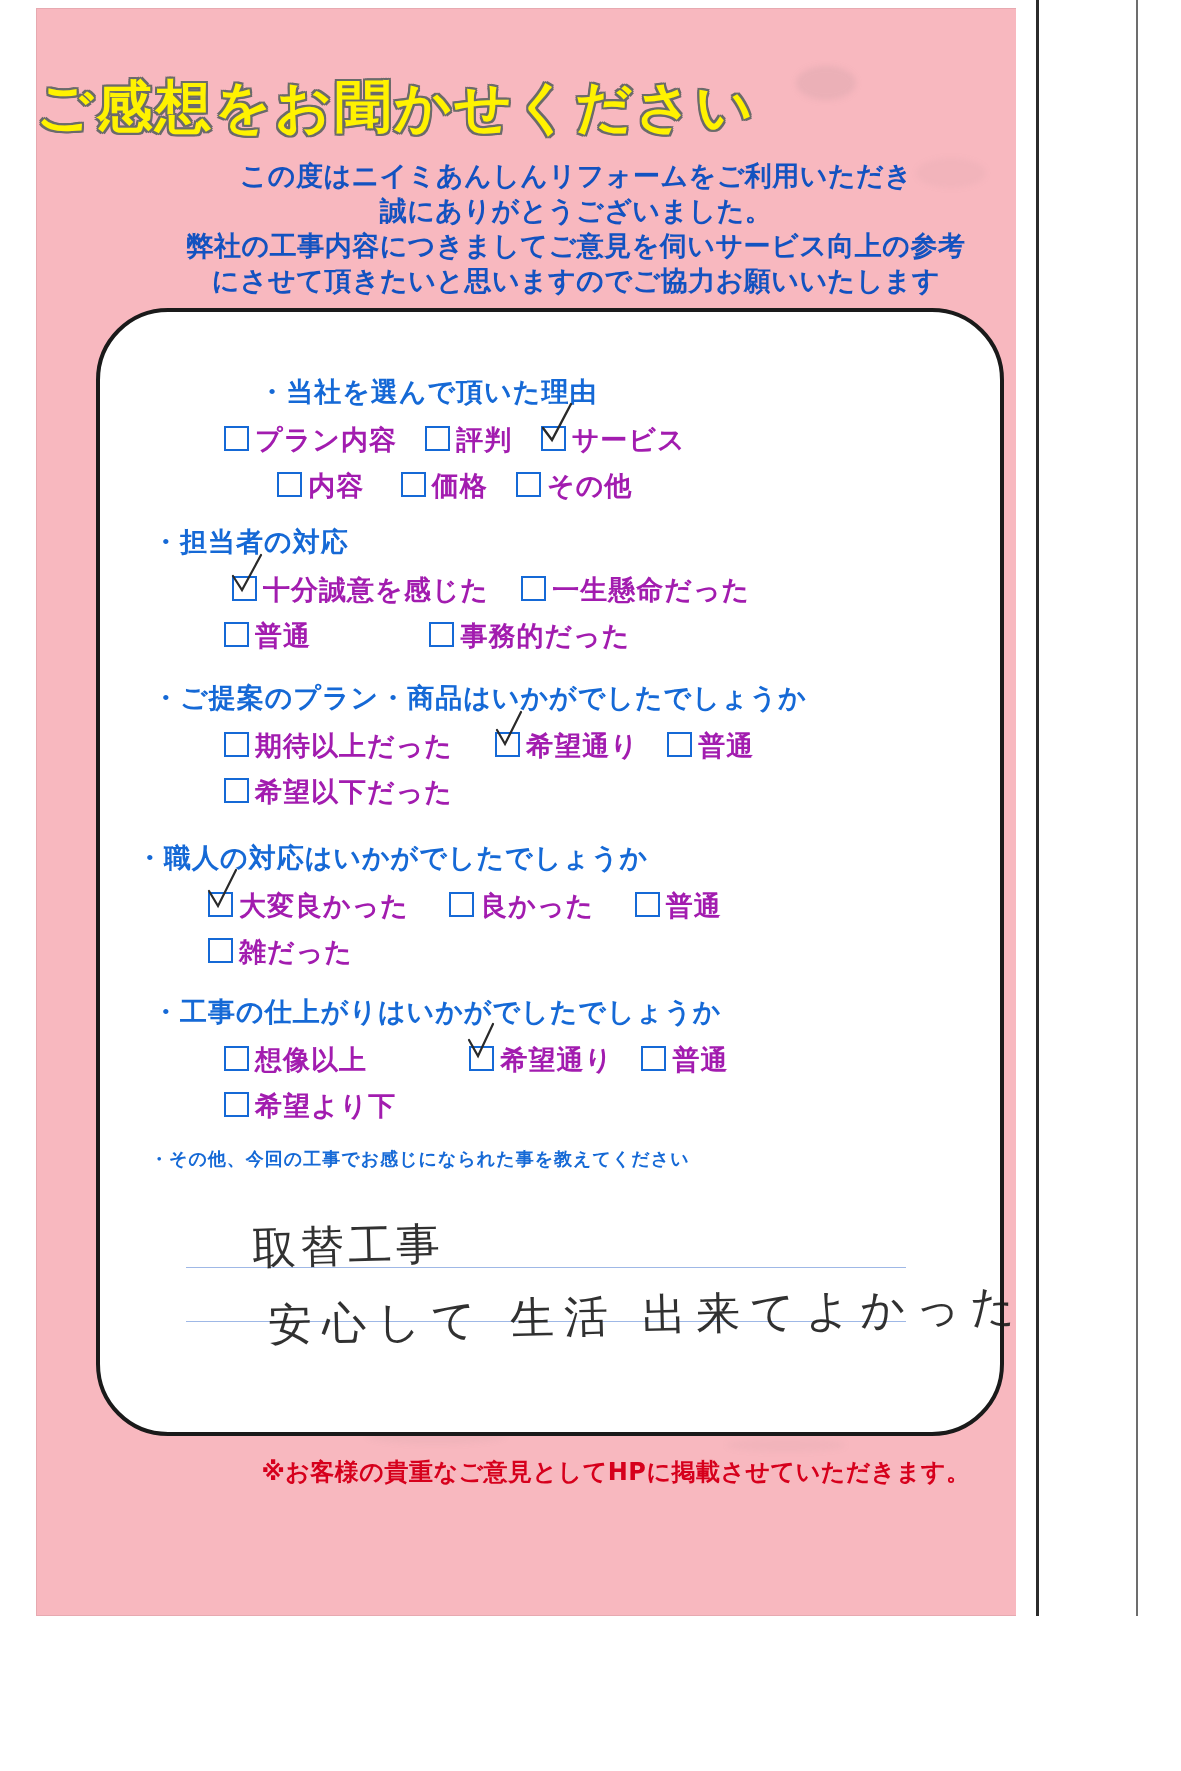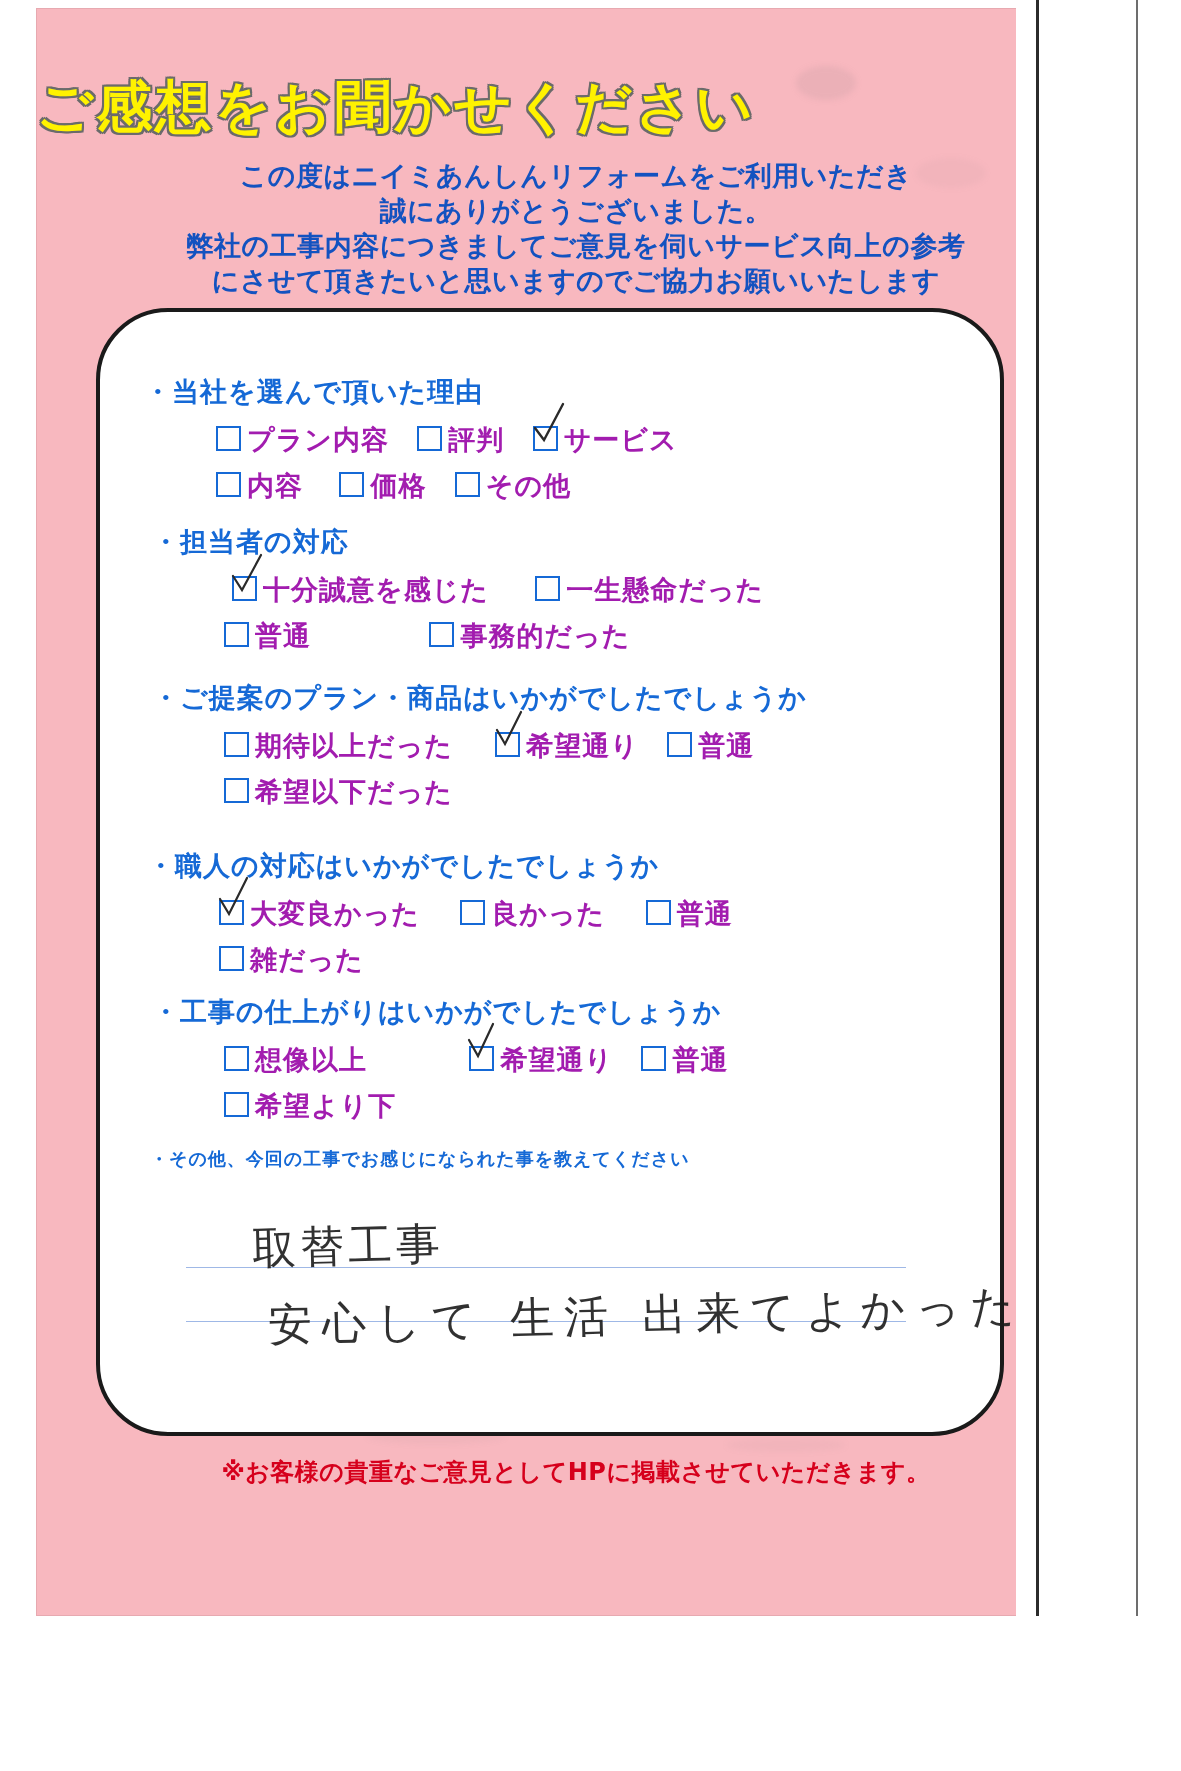--- a/index.html
+++ b/index.html
@@ -189,20 +189,21 @@
     position: absolute;
     left: 0;
     top: 1448px;
     width: 1080px;
     text-align: center;
     color: #d6001c;
     font-size: 24px;
     font-weight: bold;
     letter-spacing: 0.5px;
     white-space: nowrap;
+    padding-left: 40px;
   }
 </style>
 </head>
 <body>
 
 <div id="page">
 
   <div class="sheet">
 
     <div class="blotch" style="left:760px;top:58px;width:60px;height:34px;"></div>
@@ -216,21 +217,21 @@
 
     <div class="intro">
       <div>この度はニイミあんしんリフォームをご利用いただき</div>
       <div>誠にありがとうございました。</div>
       <div>弊社の工事内容につきましてご意見を伺いサービス向上の参考</div>
       <div>にさせて頂きたいと思いますのでご協力お願いいたします</div>
     </div>
 
     <div class="card">
 
-      <div class="qblock" style="left:44px; top:62px;">
+      <div class="qblock" style="left:52px; top:62px;text-align:center;">
         <div class="qhead">・当社を選んで頂いた理由</div>
         <div class="opts">
           <div class="row">
             <span class="opt"><span class="box"></span><span>プラン内容</span></span>
             <span class="opt"><span class="box"></span><span>評判</span></span>
             <span class="opt"><span class="box"><span class="check">
                     <svg width="40" height="46" viewBox="0 0 40 46">
                       <path d="M6 26 L15 38 L34 2" fill="none" stroke="#2a2a2a" stroke-width="2.4" stroke-linecap="round"></path>
                     </svg>
                   </span></span><span>サービス</span></span>
@@ -240,21 +241,21 @@
             <span class="opt"><span class="box"></span><span>価格</span></span>
             <span class="opt"><span class="box"></span><span>その他</span></span>
           </div>
         </div>
       </div>
 
       <div class="qblock" style="left:52px; top:212px;">
         <div class="qhead">・担当者の対応</div>
         <div class="opts">
           <div class="row">
-            <span class="opt" style="margin-right:36px;padding-left:8px;"><span class="box"><span class="check">
+            <span class="opt" style="margin-right:22px;padding-left:8px;"><span class="box"><span class="check">
                     <svg width="40" height="46" viewBox="0 0 40 46">
                       <path d="M5 24 L14 38 L33 3" fill="none" stroke="#2a2a2a" stroke-width="2.2" stroke-linecap="round"></path>
                     </svg>
                   </span></span><span>十分誠意を感じた</span></span>
             <span class="opt"><span class="box"></span><span>一生懸命だった</span></span>
           </div>
           <div class="row">
             <span class="opt" style="margin-right:108px;"><span class="box"></span><span>普通</span></span>
             <span class="opt"><span class="box"></span><span>事務的だった</span></span>
           </div>
@@ -272,21 +273,21 @@
                     </svg>
                   </span></span><span>希望通り</span></span>
             <span class="opt"><span class="box"></span><span>普通</span></span>
           </div>
           <div class="row">
             <span class="opt"><span class="box"></span><span>希望以下だった</span></span>
           </div>
         </div>
       </div>
 
-      <div class="qblock" style="left:47px; top:528px;margin-top:8px;">
+      <div class="qblock" style="left:36px; top:528px;">
         <div class="qhead">・職人の対応はいかがでしたでしょうか</div>
         <div class="opts">
           <div class="row">
             <span class="opt" style="margin-right:30px;"><span class="box"><span class="check">
                     <svg width="40" height="46" viewBox="0 0 40 46">
                       <path d="M5 23 L14 38 L32 2" fill="none" stroke="#2a2a2a" stroke-width="2.2" stroke-linecap="round"></path>
                     </svg>
                   </span></span><span>大変良かった</span></span>
             <span class="opt" style="margin-right:30px;"><span class="box"></span><span>良かった</span></span>
             <span class="opt"><span class="box"></span><span>普通</span></span>

